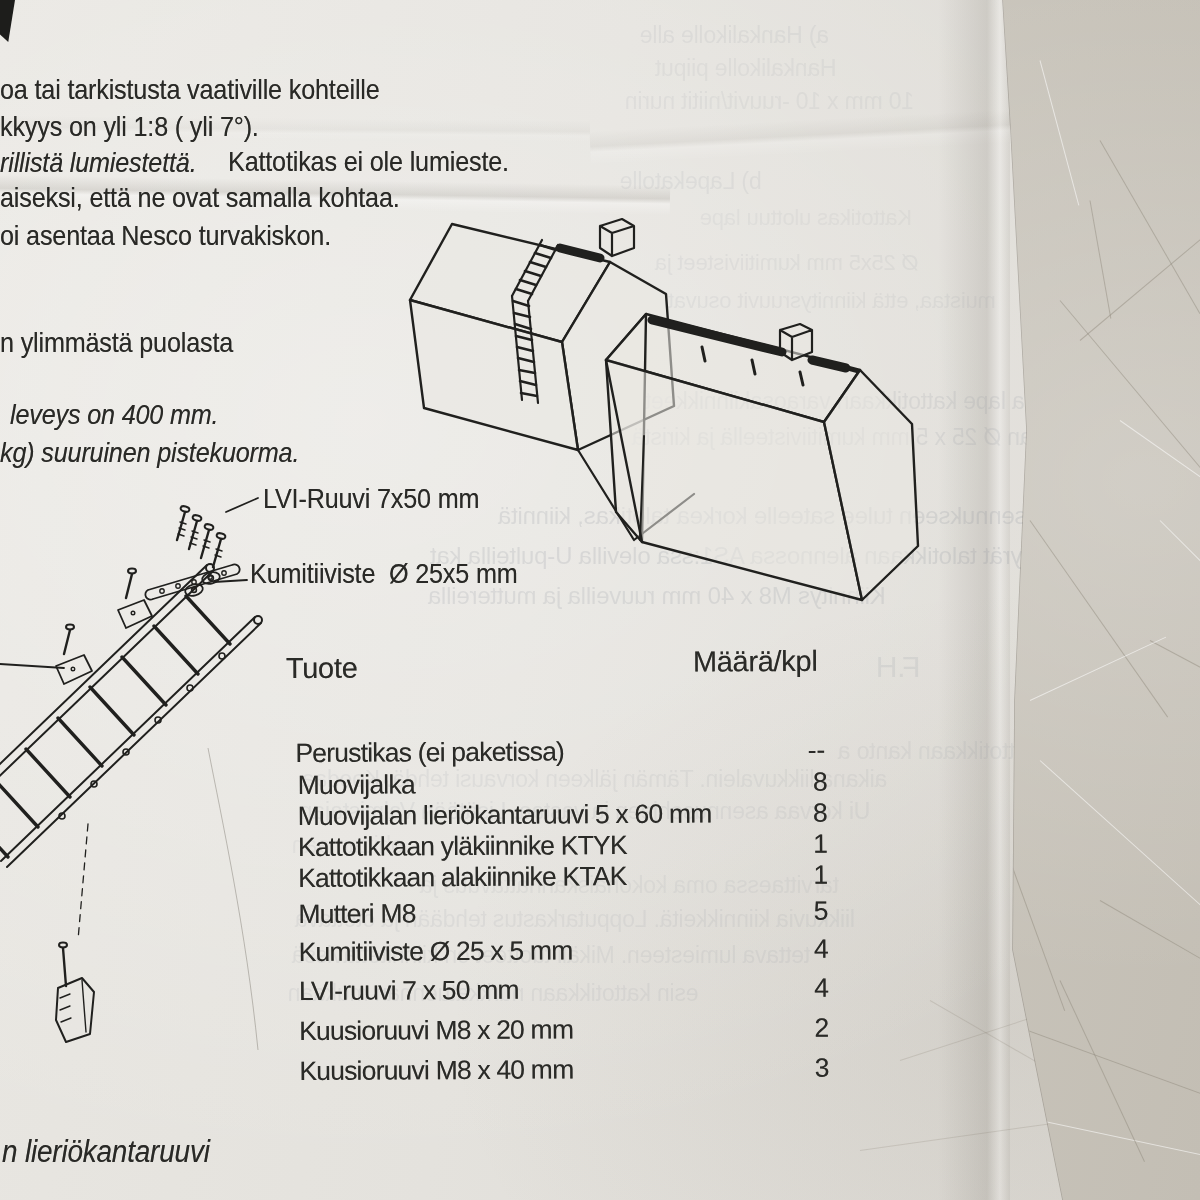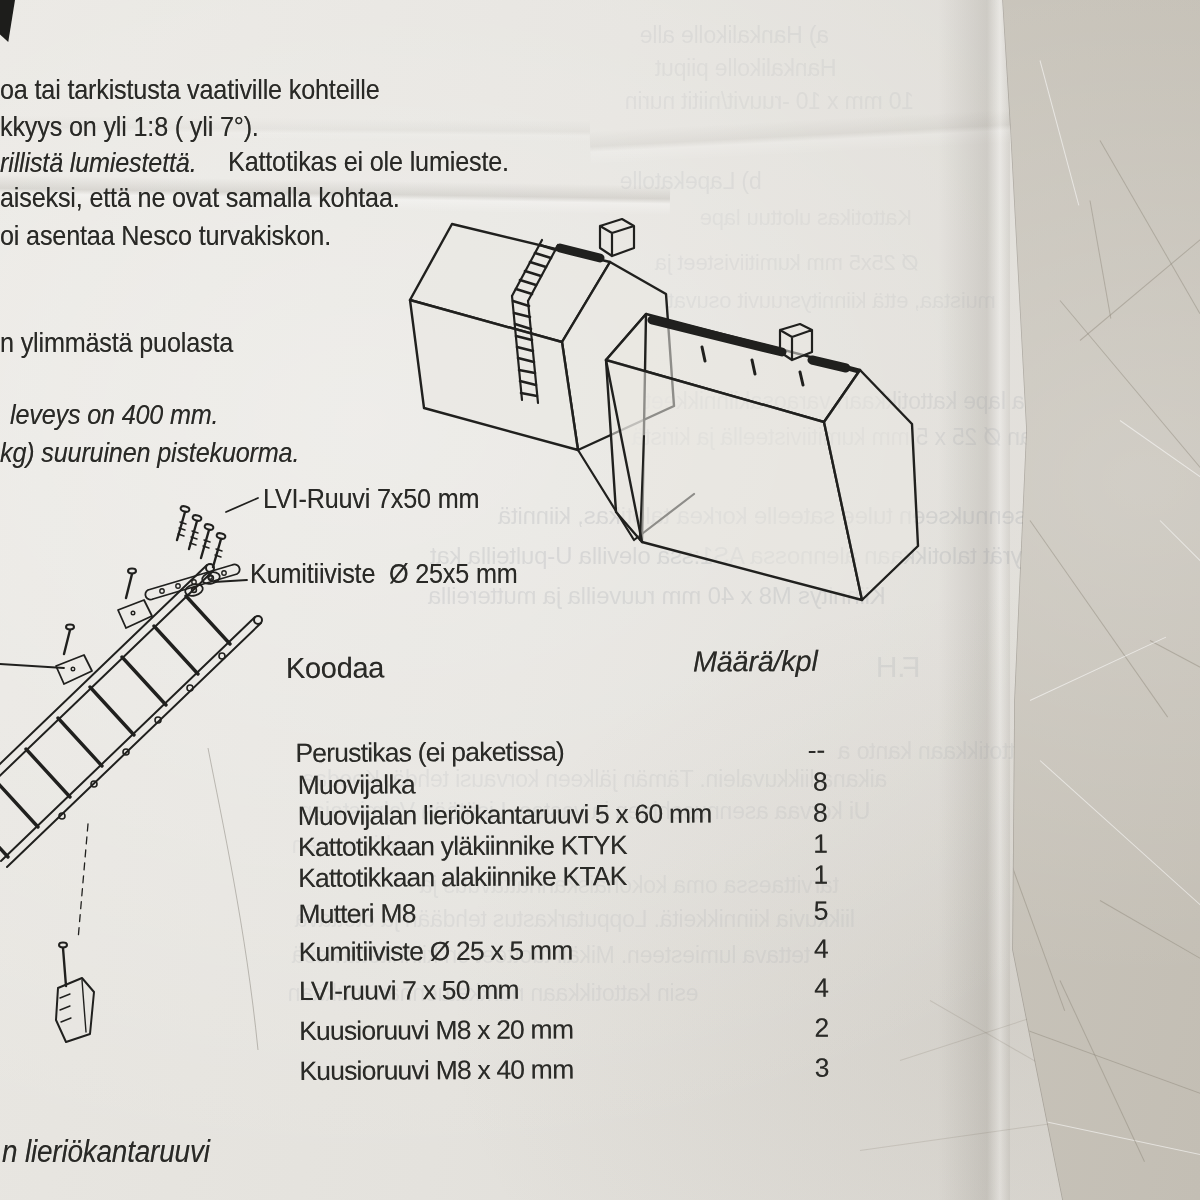--- a/index.html
+++ b/index.html
@@ -221,22 +221,22 @@
         <div class="print-line" style="left: 0px; top: 327px; font-size: 28px;">n ylimmästä puolasta</div>
         <div class="print-line it" style="left: 10px; top: 399px; font-size: 28px;">leveys on 400 mm.</div>
         <div class="print-line it" style="left: 0px; top: 437px; font-size: 28px;">kg) suuruinen pistekuorma.</div>
         <div class="print-line it" style="left: 2px; top: 1134px; font-size: 31px;">n lieriökantaruuvi</div>
       </div>
 
     <div class="print-line" style="left:263px;top:483px;font-size:28px;">LVI-Ruuvi 7x50 mm</div>
     <div class="print-line" style="left:250px;top:558px;font-size:28px;white-space:pre;">Kumitiiviste  Ø 25x5 mm</div>
 
     <div id="parts-table">
-      <div class="thead" style="left:287px;top:652px;">Koodaa</div>
-      <div class="thead" style="left:694px;top:648px;font-style:italic;">Määrä/kpl</div>
+      <div class="thead" style="left:287px;top:652px;">Tuote</div>
+      <div class="thead" style="left:694px;top:648px;">Määrä/kpl</div>
       <div id="parts-rows">
           <div class="prow" style="top: 738px; left: 296px;">
             <span class="pname">Perustikas (ei paketissa)</span>
             <span class="pqty">--</span>
           </div>
           <div class="prow" style="top: 770px;">
             <span class="pname">Muovijalka</span>
             <span class="pqty">8</span>
           </div>
           <div class="prow" style="top: 801px;">

